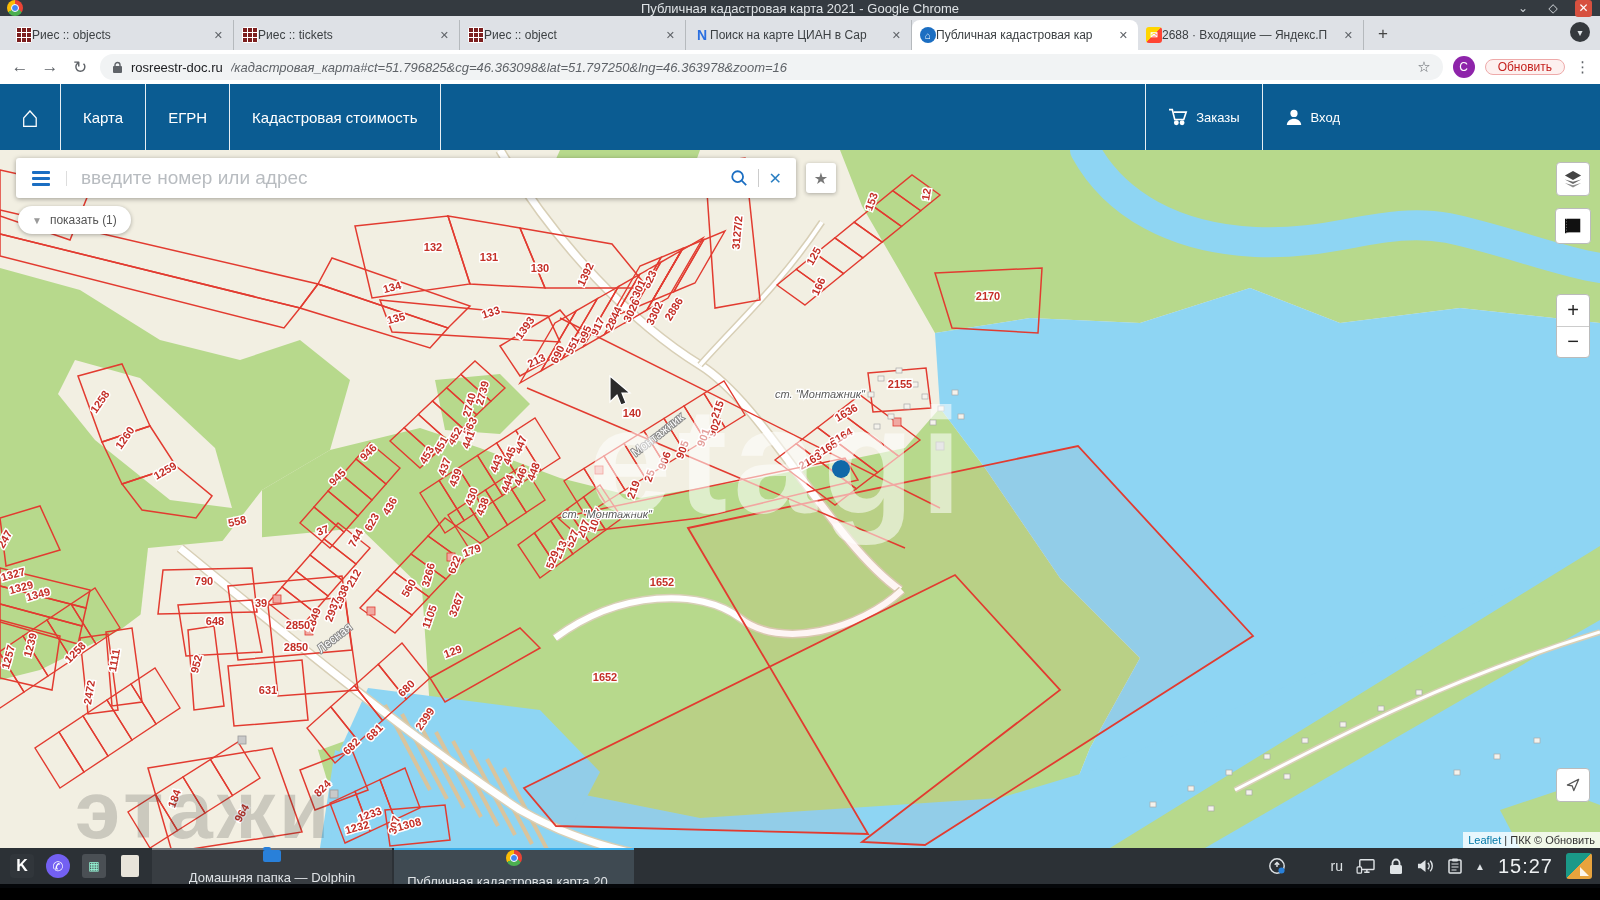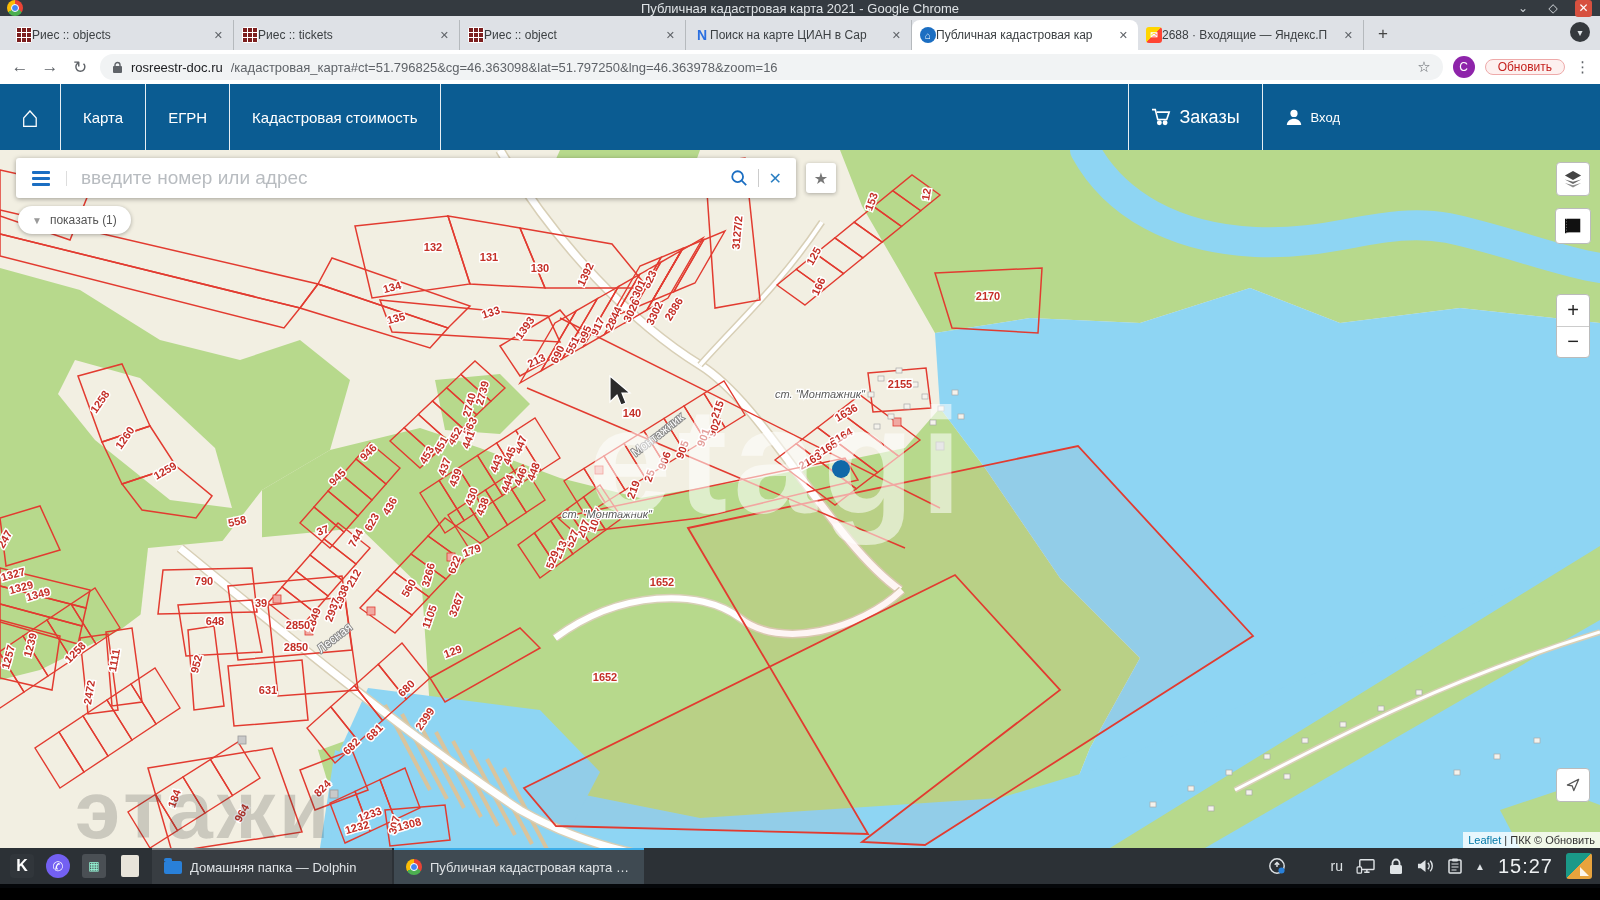--- a/index.html
+++ b/index.html
@@ -24,21 +24,21 @@
   .fav-cian{color:#2b6fe0;font-size:14px;}
   .fav-pkk{background:#1b6ec2;border-radius:50%;color:#fff;font-size:10px;}
   .fav-mail{background:linear-gradient(135deg,#ffd500 0 48%,#f43 48%);color:#fff;font-size:9px;}
   .newtab{width:26px;height:26px;margin:0 0 3px 6px;display:flex;align-items:center;justify-content:center;font-size:17px;color:#444;}
   .tabsearch{position:absolute;right:10px;top:6px;width:20px;height:20px;border-radius:50%;background:#35393d;color:#dfe3e6;
     display:flex;align-items:center;justify-content:center;font-size:10px;}
   .toolbar{height:34px;background:#fff;display:flex;align-items:center;gap:10px;padding:0 10px;}
   .nav-glyph{color:#5f6368;font-size:17px;width:20px;text-align:center;}
   .urlbox{flex:1;height:26px;background:#f1f3f4;border-radius:13px;display:flex;align-items:center;padding:0 12px;font-size:13px;gap:8px;}
   .url-domain{color:#202124;}
-  .url-path{color:#5f6368;flex:1;white-space:nowrap;overflow:hidden;}
+  .url-path{color:#5f6368;flex:1;white-space:nowrap;overflow:hidden;font-style:italic;}
   .url-star{color:#5f6368;font-size:15px;}
   .avatar{width:22px;height:22px;border-radius:50%;background:#8e24aa;color:#fff;font-size:12px;display:flex;align-items:center;justify-content:center;}
   .refresh-pill{border:1px solid #eaa;color:#c5221f;background:#fdf0ef;border-radius:14px;font-size:12px;padding:0 12px;}
   .kebab{color:#5f6368;font-size:15px;letter-spacing:0;}
   .bluebar{height:66px;background:#0b5c92;display:flex;align-items:center;color:#fff;position:relative;}
   .bb-sep{width:1px;height:66px;background:#fff;opacity:.9;}
   .bb-home{width:60px;display:flex;justify-content:center;font-size:30px;}
   .bb-item{padding:0 22px;font-size:15px;height:66px;display:flex;align-items:center;}
   .bb-right{margin-left:auto;display:flex;align-items:center;height:66px;}
   .bb-ico{margin-right:8px;display:flex;align-items:center;}
@@ -68,21 +68,21 @@
   .attrib{position:absolute;right:0;bottom:0;background:rgba(255,255,255,.8);font-size:11px;padding:2px 5px;color:#333;}
   .attrib .lf{color:#0078a8;}
   .taskbar{height:36px;background:#2c3136;display:flex;align-items:center;color:#dfe3e6;}
   .tb-launch{display:flex;align-items:center;gap:12px;padding:0 10px;}
   .tb-ico{width:24px;height:24px;display:flex;align-items:center;justify-content:center;font-size:16px;}
   .kicon{background:#31363b;color:#fff;font-weight:bold;border-radius:4px;}
   .viber{background:#7360f2;border-radius:50%;color:#fff;font-size:13px;}
   .calc{background:#4a4f54;border-radius:3px;font-size:12px;color:#9fd;}
   .notes{background:#e8e4da;border-radius:2px;width:18px;height:22px;font-size:10px;color:#557;}
   .task{height:36px;display:flex;align-items:center;gap:8px;padding:0 12px;max-width:250px;font-size:13px;
-    background:#383d42;border-top:2px solid #70757a;box-sizing:border-box;margin-right:2px;min-width:240px;}
+    background:#383d42;border-top:2px solid #70757a;box-sizing:border-box;margin-right:2px;min-width:240px;flex-direction:column;}
   .task.active{background:#45646e00;background-color:#3f4a52;border-top:2px solid #3daee9;}
   .task .t-label{white-space:nowrap;overflow:hidden;text-overflow:ellipsis;}
   .folder{width:18px;height:13px;background:#2980d9;border-radius:2px;position:relative;}
   .folder::before{content:"";position:absolute;top:-3px;left:0;width:8px;height:3px;background:#2980d9;border-radius:2px 2px 0 0;}
   .chrome-mini{width:16px;height:16px;border-radius:50%;
     background:conic-gradient(#ea4335 0 33%,#4caf50 33% 66%,#fbbc05 66% 100%);position:relative;flex:0 0 16px;}
   .chrome-mini::after{content:"";position:absolute;inset:4px;border-radius:50%;background:#4285f4;border:1px solid #fff;}
   .tray{margin-left:auto;display:flex;align-items:center;gap:13px;padding-right:8px;}
   .tray svg{display:block;}
   .tray .lang{font-size:14px;color:#dfe3e6;padding-left:32px;}
@@ -174,21 +174,21 @@
   <div class="bb-right">
     <div class="bb-sep"></div>
     <div class="bb-item">
       <span class="bb-ico">
         <svg width="20" height="18" viewBox="0 0 24 22" fill="none" stroke="#fff" stroke-width="2">
           <path d="M1 2h4l3 12h11l3-9H7"></path>
             <circle cx="10" cy="18" r="2" fill="#fff"></circle>
             <circle cx="17" cy="18" r="2" fill="#fff"></circle>
         </svg>
         </span>
-      <span style="font-size:18px;">Заказы</span>
+      <span style="font-size:13px;">Заказы</span>
     </div>
     <div class="bb-sep"></div>
     <div class="bb-item" style="padding-right:260px;">
       <span class="bb-ico">
         <svg width="18" height="18" viewBox="0 0 20 20" fill="#fff">
           <circle cx="10" cy="6" r="4"></circle>
             <path d="M2 19c0-4 4-7 8-7s8 3 8 7z"></path>
         </svg>
         </span>
       <span style="font-size:13px;">Вход</span>

